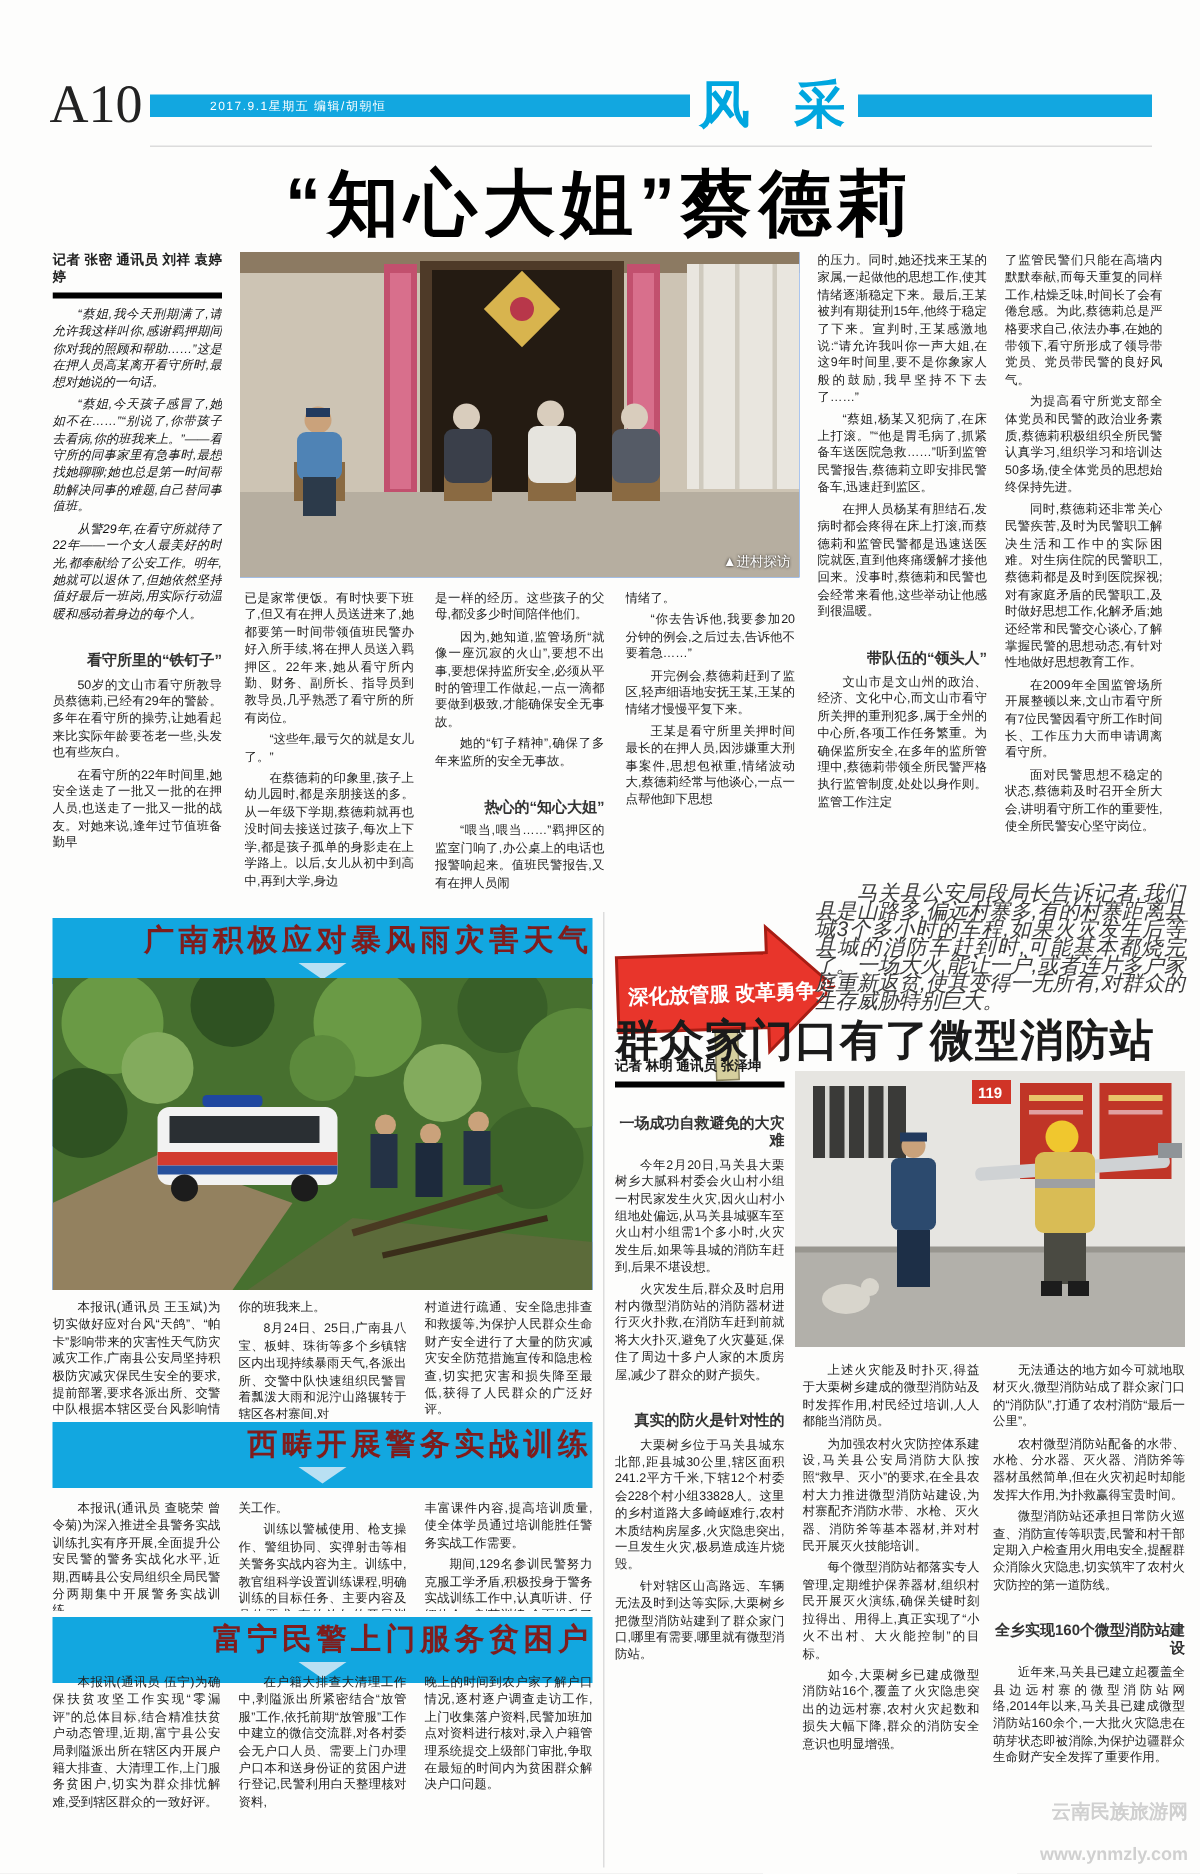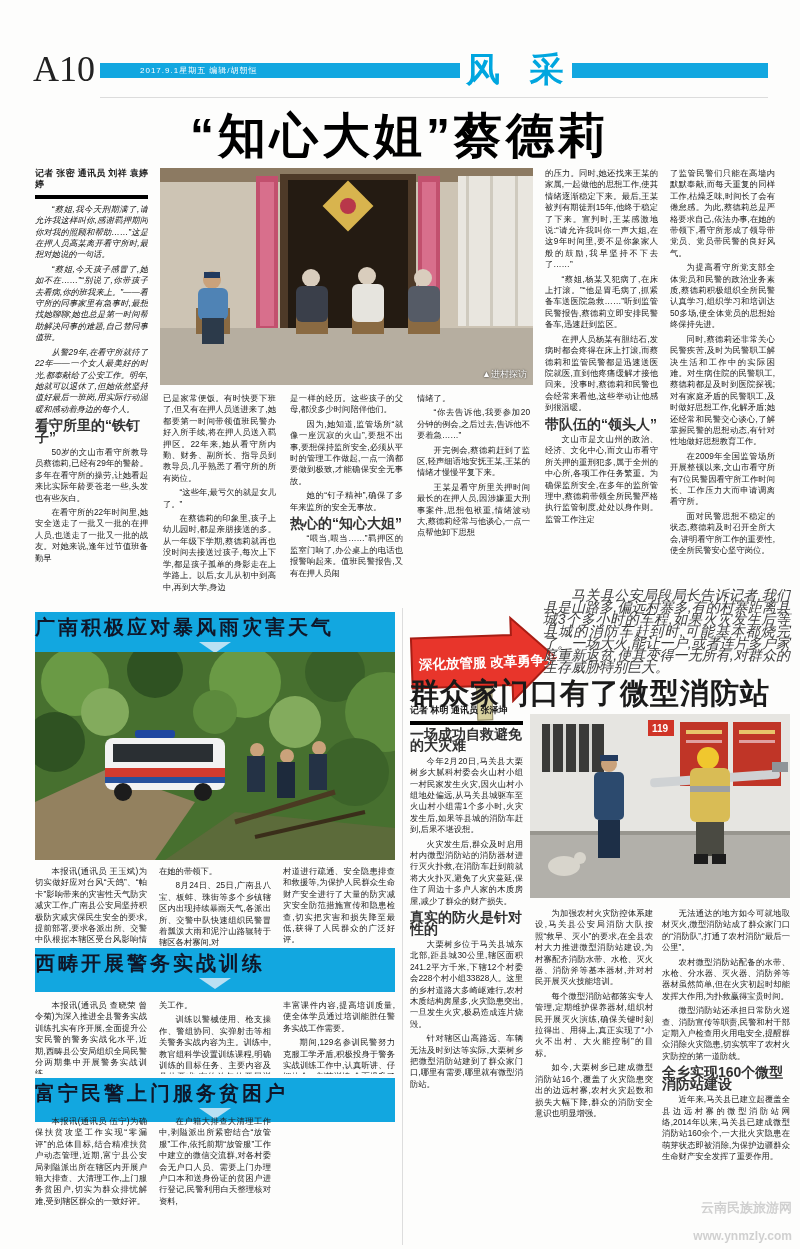--- a/index.html
+++ b/index.html
@@ -16,28 +16,28 @@
   #headRule{left:100px;top:97px;width:668px;height:1px;background:#dcdcdc;}
   
   #mainHeadline{left:60px;top:104px;width:680px;text-align:center;font-size:48px;font-weight:900;
                 letter-spacing:4px;color:#000;}
   
   .ncol{position:absolute;overflow:hidden;font-size:8.3px;line-height:11.4px;text-align:justify;color:#222;}
   .blk{margin:0 0 3px 0;}
   .blk.p{text-indent:2em;}
   .blk.cont{text-indent:0;}
   .blk.lede{text-indent:2em;font-style:italic;color:#111;}
-  .blk.subhead{text-align:left;font-weight:bold;font-size:14px;color:#333;margin:5px 0 4px;}
+  .blk.subhead{text-align:right;font-weight:bold;font-size:10px;color:#333;margin:20px 0 4px;}
   .byline{font-size:9px;font-weight:bold;margin-bottom:5px;border-bottom:4px solid #000000;padding-bottom:4px;}
   
   .photo{position:absolute;overflow:hidden;background:#3b82f6;}
   .photo svg{display:block;}
   .photoCaption{position:absolute;right:6px;bottom:4px;font-size:9px;color:#fff;text-shadow:0 0 2px #000;}
   
-  .bluebar{position:absolute;background:#12a7e0;height:44px;line-height:30px;text-align:left;color:#0f172a;
+  .bluebar{position:absolute;background:#12a7e0;height:44px;line-height:30px;text-align:right;color:#7f1d1d;
            font-size:20px;font-weight:bold;letter-spacing:3px;}
   .bluebar:after{content:'';position:absolute;left:50%;top:30px;margin-left:-16px;width:0;height:0;
            border-left:16px solid transparent;border-right:16px solid transparent;border-top:11px solid #b9e0f3;}
   
   #rIntro{left:543px;top:589px;width:247px;font-size:14px;line-height:12px;font-style:italic;color:#3a3a3a;
           text-align:justify;text-indent:2em;}
   #rKicker{left:410px;top:650px;width:380px;text-align:center;font-size:22px;font-weight:bold;letter-spacing:6px;}
   #rHeadline{left:410px;top:674px;width:380px;text-align:left;font-size:29px;font-weight:900;letter-spacing:1px;}
   #rByline{left:410px;top:704px;width:113px;}
   #divider{left:402px;top:608px;width:1px;height:637px;background:#ddd;}
@@ -161,21 +161,21 @@
     </svg>
   </div>
 
   <div class="ncol" style="left:35px;top:866px;width:112px;height:80px;">
     
     <span></span>
   <p class="blk p">本报讯(通讯员 王玉斌)为切实做好应对台风“天鸽”、“帕卡”影响带来的灾害性天气防灾减灾工作,广南县公安局坚持积极防灾减灾保民生安全的要求,提前部署,要求各派出所、交警中队根据本辖区受台风影响情况及时做好防灾</p></div>
   <div class="ncol" style="left:159px;top:866px;width:112px;height:80px;">
     
     <span></span>
-  <p class="blk cont">在她的带领下。</p><p class="blk p">8月24日、25日,广南县八宝、板蚌、珠街等多个乡镇辖区内出现持续暴雨天气,各派出所、交警中队快速组织民警冒着瓢泼大雨和泥泞山路辗转于辖区各村寨间,对</p></div>
+  <p class="blk cont">你的班我来上。</p><p class="blk p">8月24日、25日,广南县八宝、板蚌、珠街等多个乡镇辖区内出现持续暴雨天气,各派出所、交警中队快速组织民警冒着瓢泼大雨和泥泞山路辗转于辖区各村寨间,对</p></div>
   <div class="ncol" style="left:283px;top:866px;width:112px;height:80px;">
     
     <span></span>
   <p class="blk cont">村道进行疏通、安全隐患排查和救援等,为保护人民群众生命财产安全进行了大量的防灾减灾安全防范措施宣传和隐患检查,切实把灾害和损失降至最低,获得了人民群众的广泛好评。</p></div>
 
   <div class="bluebar" style="left:35px;top:948px;width:360px;">西畴开展警务实战训练</div>
 
   <div class="ncol" style="left:35px;top:1000px;width:112px;height:74px;">
     
     <span></span>
@@ -192,20 +192,24 @@
   <div class="bluebar" style="left:35px;top:1078px;width:360px;">富宁民警上门服务贫困户</div>
 
   <div class="ncol" style="left:35px;top:1116px;width:112px;height:128px;">
     
     <span></span>
   <p class="blk p">本报讯(通讯员 伍宁)为确保扶贫攻坚工作实现“零漏评”的总体目标,结合精准扶贫户动态管理,近期,富宁县公安局剥隘派出所在辖区内开展户籍大排查、大清理工作,上门服务贫困户,切实为群众排忧解难,受到辖区群众的一致好评。</p></div>
   <div class="ncol" style="left:159px;top:1116px;width:112px;height:128px;">
     
     <span></span>
   <p class="blk p">在户籍大排查大清理工作中,剥隘派出所紧密结合“放管服”工作,依托前期“放管服”工作中建立的微信交流群,对各村委会无户口人员、需要上门办理户口本和送身份证的贫困户进行登记,民警利用白天整理核对资料,</p></div>
+  <div class="ncol" style="left:283px;top:1116px;width:112px;height:128px;">
+    
+    <span></span>
+  <p class="blk cont">晚上的时间到农户家了解户口情况,逐村逐户调查走访工作,上门收集落户资料,民警加班加点对资料进行核对,录入户籍管理系统提交上级部门审批,争取在最短的时间内为贫困群众解决户口问题。</p></div>
 
   <div class="abs" style="left:408px;top:612px;width:152px;height:112px;">
     <svg width="152" height="112" viewBox="0 0 152 112">
       <g transform="rotate(-2 76 56)">
         <rect x="68" y="70" width="15" height="38" fill="#d6cf9e" stroke="#8b8560" stroke-width="1"></rect>
         <polygon points="4,24 104,24 104,7 148,48 104,90 104,74 4,74" fill="#e8352b" stroke="#a81d14" stroke-width="2"></polygon>
         <text x="11" y="55" font-size="13.5" font-weight="bold" fill="#fff" font-family="Liberation Sans, sans-serif">深化放管服 改革勇争先</text>
       </g>
     </svg>
   </div>
@@ -249,21 +253,21 @@
     </svg>
   </div>
 
   <div class="ncol" style="left:410px;top:724px;width:113px;height:515px;">
     
     <span></span>
   <p class="blk subhead">一场成功自救避免的大灾难</p><p class="blk p">今年2月20日,马关县大栗树乡大腻科村委会火山村小组一村民家发生火灾,因火山村小组地处偏远,从马关县城驱车至火山村小组需1个多小时,火灾发生后,如果等县城的消防车赶到,后果不堪设想。</p><p class="blk p">火灾发生后,群众及时启用村内微型消防站的消防器材进行灭火扑救,在消防车赶到前就将大火扑灭,避免了火灾蔓延,保住了周边十多户人家的木质房屋,减少了群众的财产损失。</p><p class="blk subhead">真实的防火是针对性的</p><p class="blk p">大栗树乡位于马关县城东北部,距县城30公里,辖区面积241.2平方千米,下辖12个村委会228个村小组33828人。这里的乡村道路大多崎岖难行,农村木质结构房屋多,火灾隐患突出,一旦发生火灾,极易造成连片烧毁。</p><p class="blk p">针对辖区山高路远、车辆无法及时到达等实际,大栗树乡把微型消防站建到了群众家门口,哪里有需要,哪里就有微型消防站。</p></div>
   <div class="ncol" style="left:535px;top:908px;width:118px;height:336px;">
     
     <span></span>
-  <p class="blk p">为加强农村火灾防控体系建设,马关县公安局消防大队按照“救早、灭小”的要求,在全县农村大力推进微型消防站建设,为村寨配齐消防水带、水枪、灭火器、消防斧等基本器材,并对村民开展灭火技能培训。</p><p class="blk p">每个微型消防站都落实专人管理,定期维护保养器材,组织村民开展灭火演练,确保关键时刻拉得出、用得上,真正实现了“小火不出村、大火能控制”的目标。</p><p class="blk p">如今,大栗树乡已建成微型消防站16个,覆盖了火灾隐患突出的边远村寨,农村火灾起数和损失大幅下降,群众的消防安全意识也明显增强。</p></div>
+  <p class="blk p">上述火灾能及时扑灭,得益于大栗树乡建成的微型消防站及时发挥作用,村民经过培训,人人都能当消防员。</p><p class="blk p">为加强农村火灾防控体系建设,马关县公安局消防大队按照“救早、灭小”的要求,在全县农村大力推进微型消防站建设,为村寨配齐消防水带、水枪、灭火器、消防斧等基本器材,并对村民开展灭火技能培训。</p><p class="blk p">每个微型消防站都落实专人管理,定期维护保养器材,组织村民开展灭火演练,确保关键时刻拉得出、用得上,真正实现了“小火不出村、大火能控制”的目标。</p><p class="blk p">如今,大栗树乡已建成微型消防站16个,覆盖了火灾隐患突出的边远村寨,农村火灾起数和损失大幅下降,群众的消防安全意识也明显增强。</p></div>
   <div class="ncol" style="left:662px;top:908px;width:128px;height:336px;">
     
     <span></span>
   <p class="blk p">无法通达的地方如今可就地取材灭火,微型消防站成了群众家门口的“消防队”,打通了农村消防“最后一公里”。</p><p class="blk p">农村微型消防站配备的水带、水枪、分水器、灭火器、消防斧等器材虽然简单,但在火灾初起时却能发挥大作用,为扑救赢得宝贵时间。</p><p class="blk p">微型消防站还承担日常防火巡查、消防宣传等职责,民警和村干部定期入户检查用火用电安全,提醒群众消除火灾隐患,切实筑牢了农村火灾防控的第一道防线。</p><p class="blk subhead">全乡实现160个微型消防站建设</p><p class="blk p">近年来,马关县已建立起覆盖全县边远村寨的微型消防站网络,2014年以来,马关县已建成微型消防站160余个,一大批火灾隐患在萌芽状态即被消除,为保护边疆群众生命财产安全发挥了重要作用。</p></div>
 
   <div class="abs" id="watermark">
     <div class="w1">云南民族旅游网</div>
     <div class="w2">www.ynmzly.com</div>
   </div>
 

